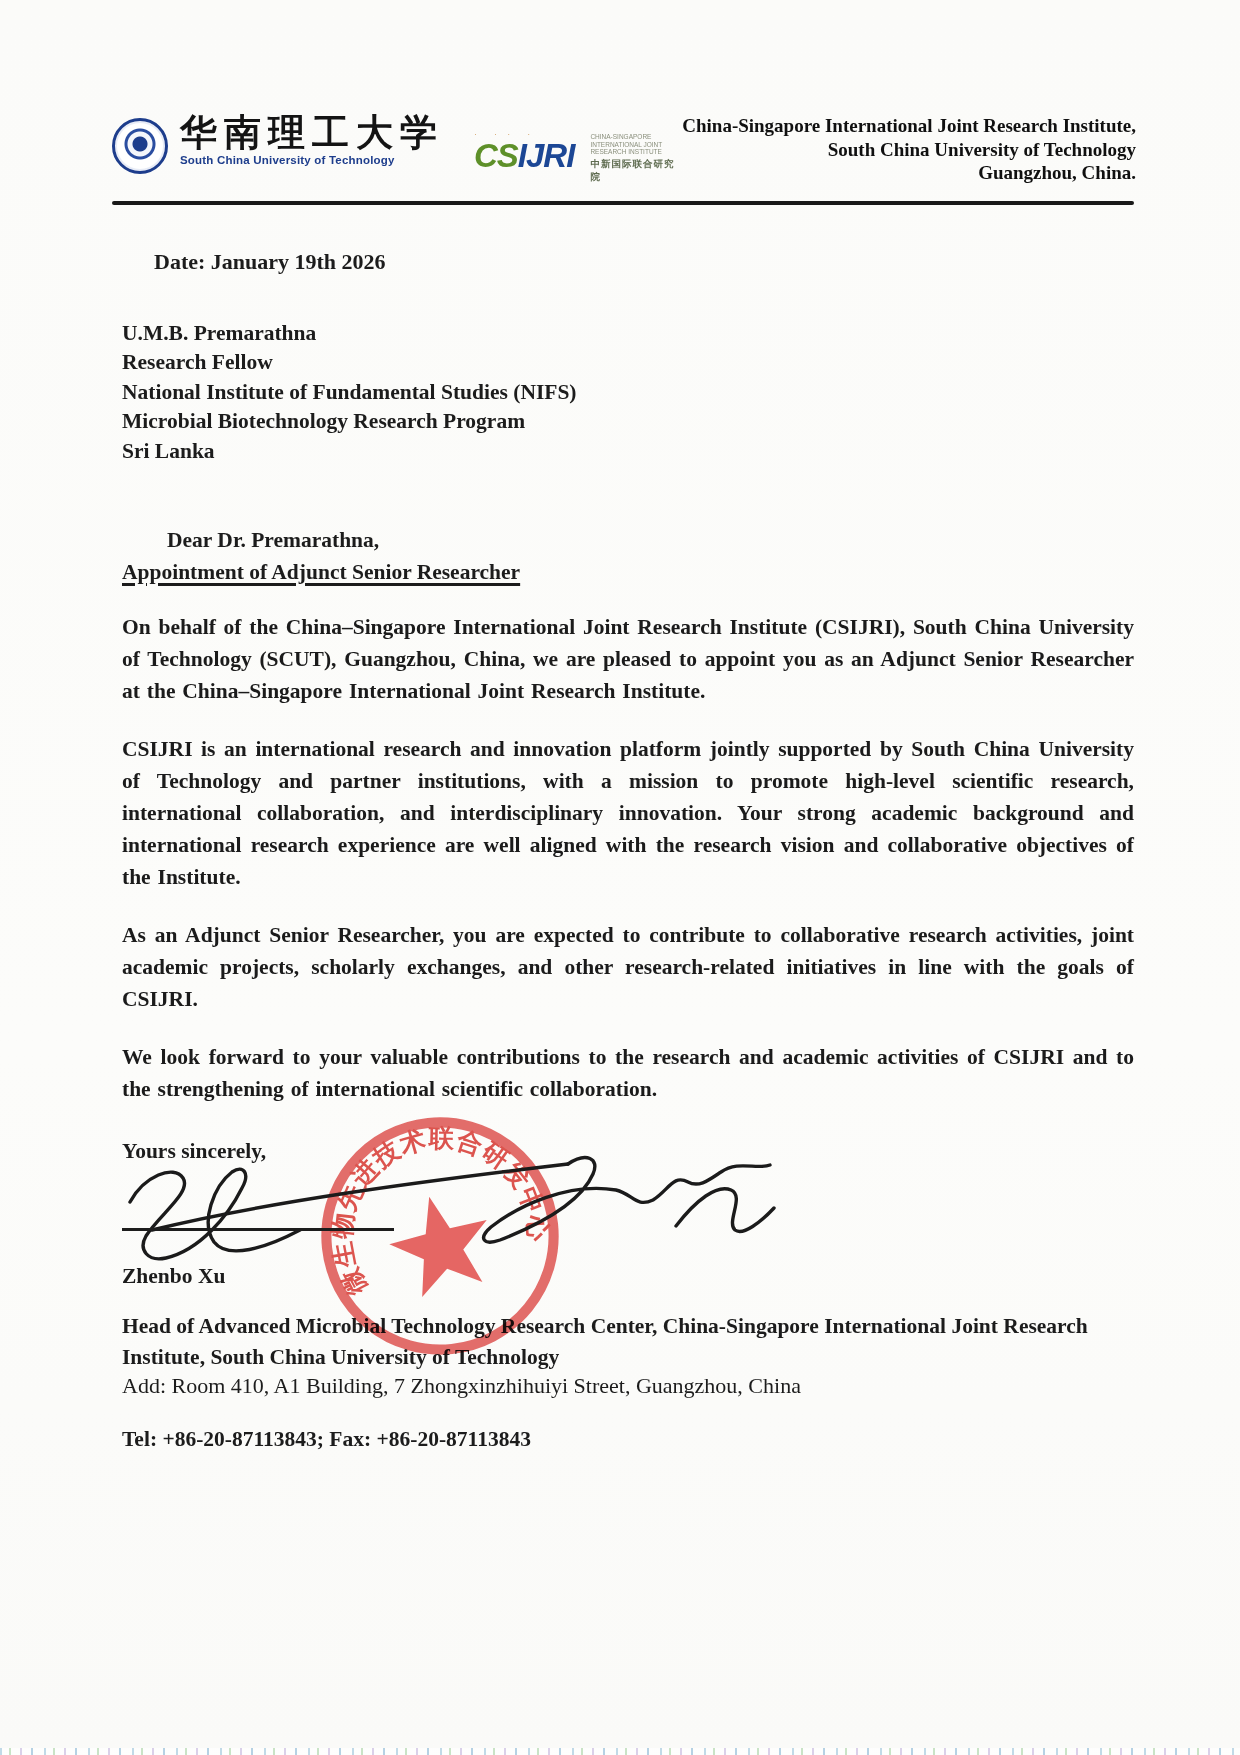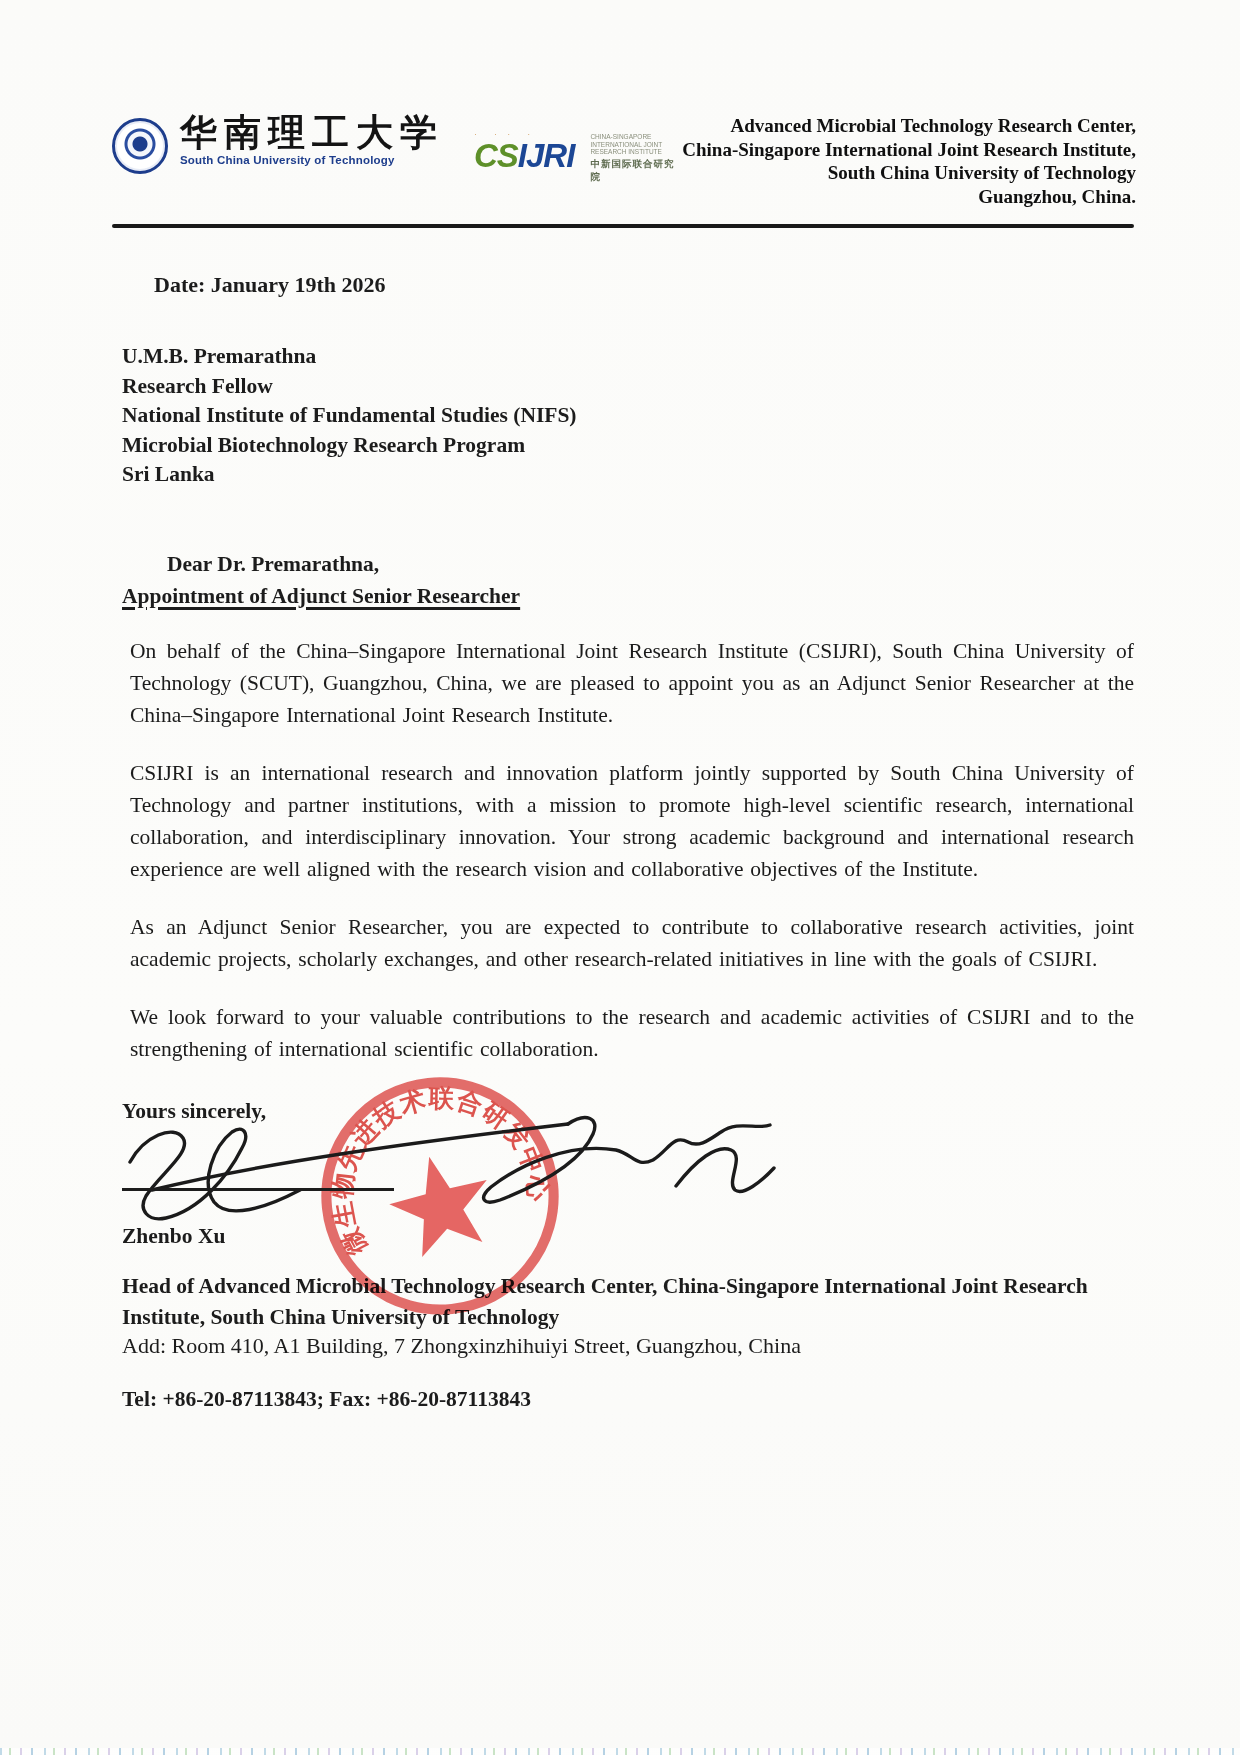--- a/index.html
+++ b/index.html
@@ -57,21 +57,21 @@
   
   .letter{padding:0 106px 0 122px;}
   .date-line{margin-top:44px;font-size:22px;font-weight:700;margin-left:32px;}
   .recipient{margin-top:44px;font-size:21.5px;font-weight:700;line-height:29.5px;}
   .salutation{margin-top:62px;font-size:21.5px;font-weight:700;margin-left:45px;}
   .subject{
     margin-top:7px;font-size:21.5px;font-weight:700;display:inline-block;
     text-decoration:underline;text-decoration-thickness:2.5px;text-underline-offset:4px;
   }
   .para{
-    margin:26px 0 0 8px;font-size:21.5px;font-weight:400;line-height:32px;
+    margin:26px 0 0 0;font-size:21.5px;font-weight:700;line-height:32px;
     text-align:justify;word-spacing:1.5px;color:#1b1b1b;
   }
   .closing{margin-top:34px;font-size:21.5px;font-weight:700;}
 
   
   .sig-zone{position:relative;height:100px;}
   .seal{
     position:absolute;left:176px;top:-70px;width:284px;height:284px;
     mix-blend-mode:multiply;opacity:.92;transform:rotate(-6deg);
     pointer-events:none;
@@ -115,21 +115,20 @@
       <div>
         <div class="csijri-dots">·　· ·　·</div>
         <div class="csijri-word"><span class="csijri-cs">CS</span><span class="csijri-ijri">IJRI</span></div>
       </div>
       <div class="csijri-side">
         <div class="csijri-side-en">CHINA-SINGAPORE INTERNATIONAL JOINT RESEARCH INSTITUTE</div>
         <div class="csijri-side-cn">中新国际联合研究院</div>
       </div>
     </div>
     <div class="hdr-address">
-      <div>Advanced Microbial Technology Research Center,</div>
       <div>China-Singapore International Joint Research Institute,</div>
       <div>South China University of Technology</div>
       <div>Guangzhou, China.</div>
     </div>
   </div>
   <div class="divider"></div>
 
   <div class="letter">
     <div class="date-line">Date: January 19th 2026</div>
 

